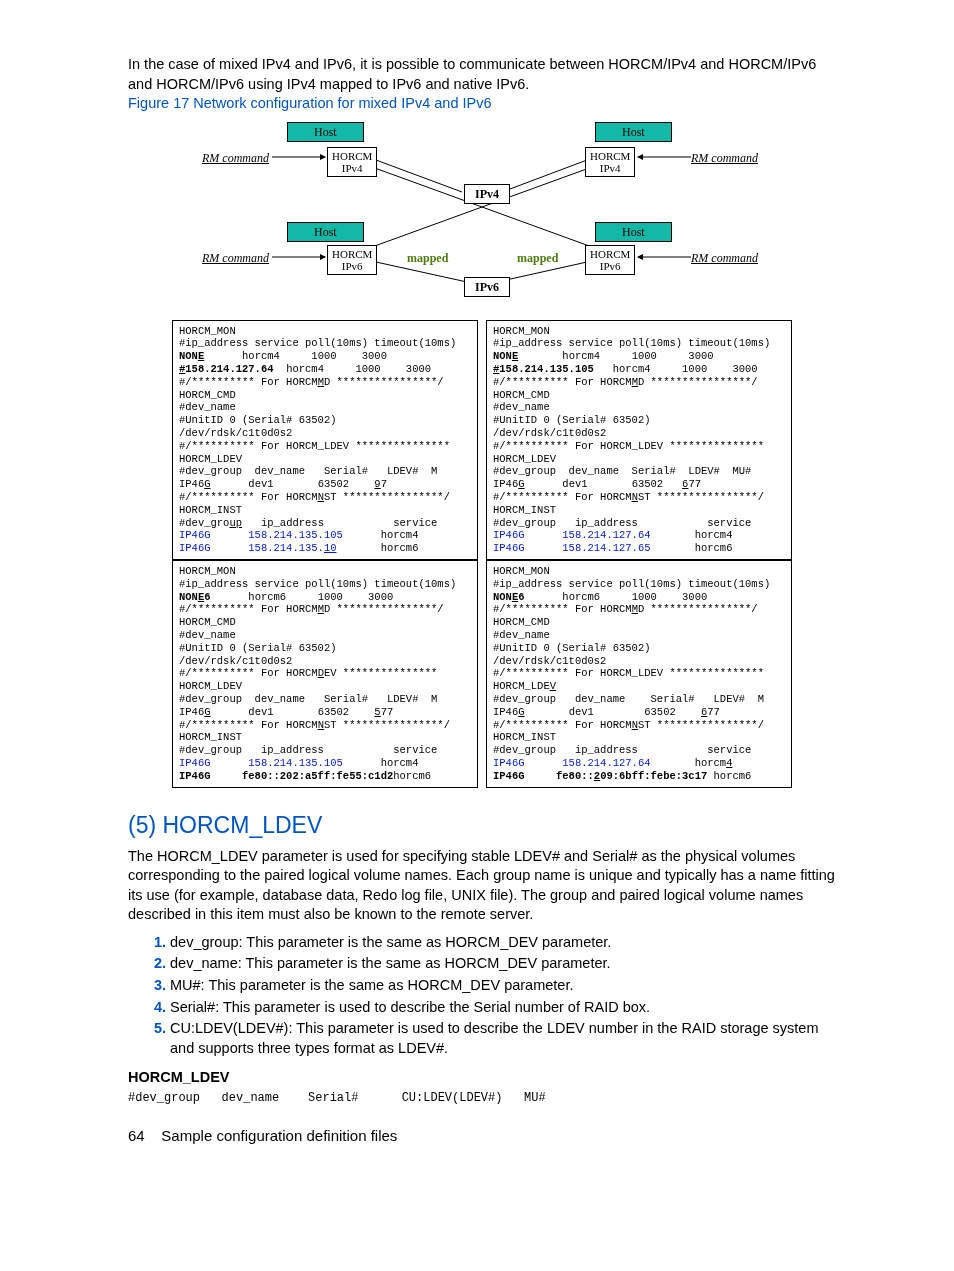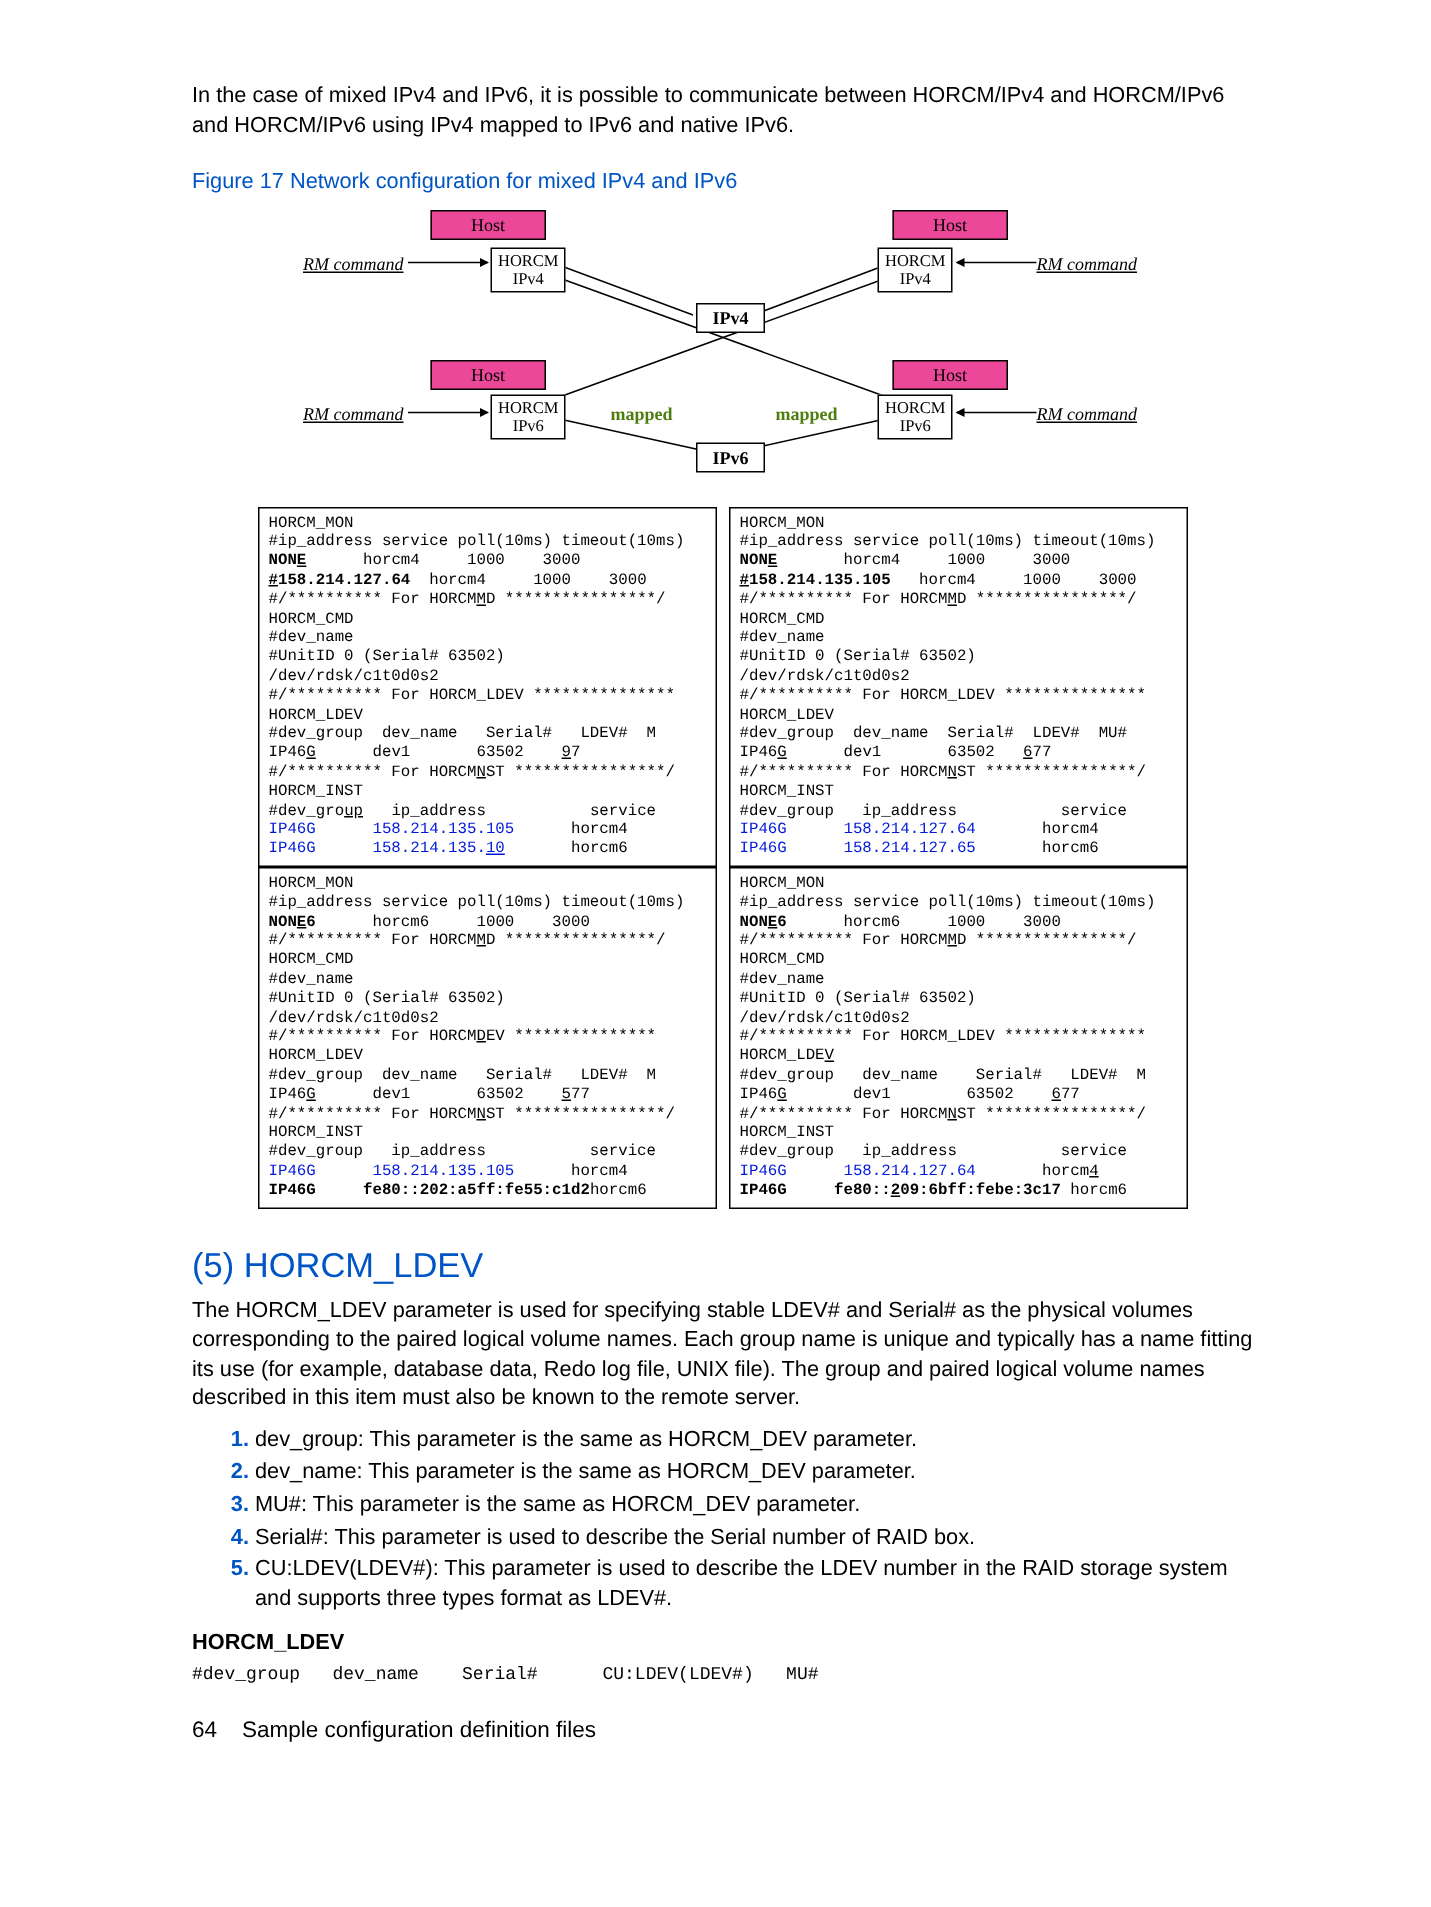--- a/index.html
+++ b/index.html
@@ -6,41 +6,41 @@
     font-family: Arial, Helvetica, sans-serif;
     font-size: 14.5px;
     line-height: 1.35;
     color: #000;
     background: #fff;
     margin: 0;
     padding: 55px 118px 30px 128px;
     width: 954px;
     box-sizing: border-box;
   }
-  .intro { margin-bottom: 18px; }
+  .intro { }
   .fig-caption {
     color: #0055c4;
     font-weight: normal;
     font-size: 14.5px;
     margin-bottom: 8px;
   }
 
   .diagram {
     position: relative;
     width: 570px;
     height: 180px;
     margin: 0 auto 18px auto;
   }
   .host-label {
     border: 1px solid #000;
     font-family: 'Times New Roman', serif;
     font-size: 12px;
     padding: 1px 26px;
     text-align: center;
-    background: #ec4899;
+    background: #14b8a6;
     position: absolute;
   }
   .cmd-label {
     font-family: 'Times New Roman', serif;
     font-size: 12px;
     text-decoration: underline;
     position: absolute;
     font-style: italic;
   }
   .proto-box {

